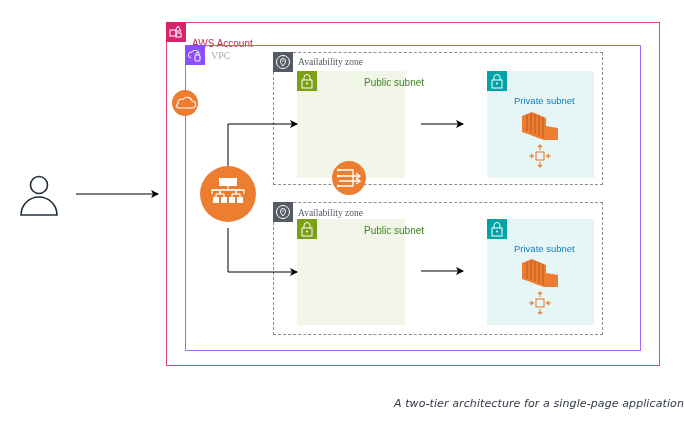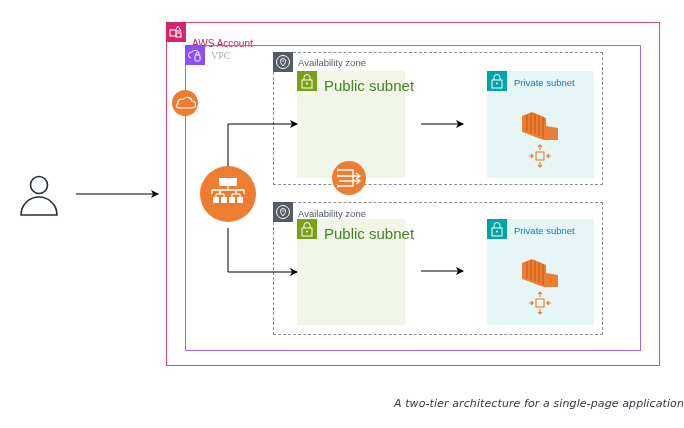--- a/index.html
+++ b/index.html
@@ -6,27 +6,27 @@
   body { width:684px; height:428px; position:relative; overflow:hidden; font-family:"Liberation Sans", sans-serif; }
   .abs { position:absolute; }
   .account { left:166px; top:22px; width:494px; height:344px; border:1px solid #e0457b; box-sizing:border-box; }
   .account-badge { left:166px; top:22px; width:20px; height:20px; background:#d6246e; }
   .account-label { left:192px; top:38px; font-size:10px; color:#c3264f; }
   .vpc { left:185px; top:45px; width:456px; height:306px; border:1px solid #a166ff; box-sizing:border-box; }
   .vpc-badge { left:185px; top:45px; width:20px; height:20px; background:#8c4fff; }
   .vpc-label { left:211px; top:50px; font-size:10px; color:#aaaaaa;font-family:Liberation Serif, serif; }
   .az { border:1px dashed #8a8f96; box-sizing:border-box; }
   .az-badge { width:20px; height:20px; background:#545b64; }
-  .az-label { font-size:9.5px; color:#545b64; }
+  .az-label { font-size:9.5px; color:#545b64;font-family:Liberation Serif, serif; }
   .pub { background:#f2f6e8; }
   .pub-badge { width:20px; height:20px; background:#7aa116; }
-  .pub-label { font-size:15px; color:#3f8624; }
+  .pub-label { font-size:10px; color:#3f8624;margin-left:40px; }
   .priv { background:#e6f6f7; }
   .priv-badge { width:20px; height:20px; background:#00a4a6; }
-  .priv-label { font-size:9.5px; color:#147eba; }
+  .priv-label { font-size:9.5px; color:#147eba;margin-top:18px; }
   .caption { left:0; width:684px; top:397px; text-align:right; font-size:11px; font-style:italic; color:#333a44; font-family:"DejaVu Sans", sans-serif; letter-spacing:0.1px; }
   svg.overlay { position:absolute; left:0; top:0; }
 </style>
 </head>
 <body>
 
 <div class="abs account"></div>
 <div class="abs account-badge">
   <svg width="20" height="20" viewBox="0 0 20 20">
       <rect x="4" y="8" width="6" height="6" fill="none" stroke="#fff" stroke-width="1"></rect>

